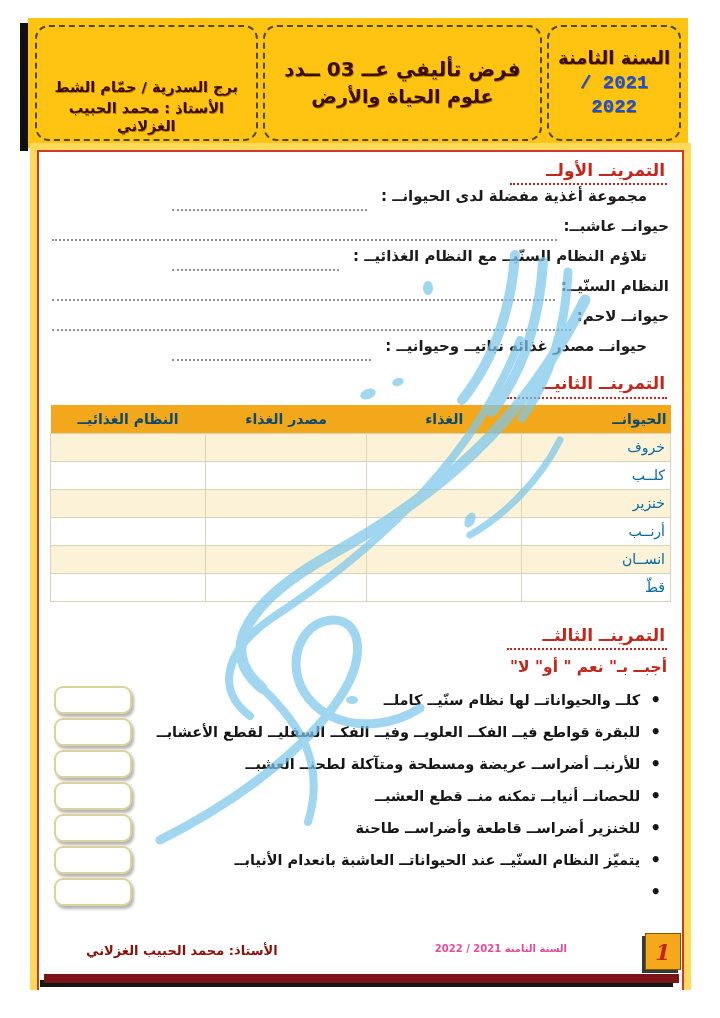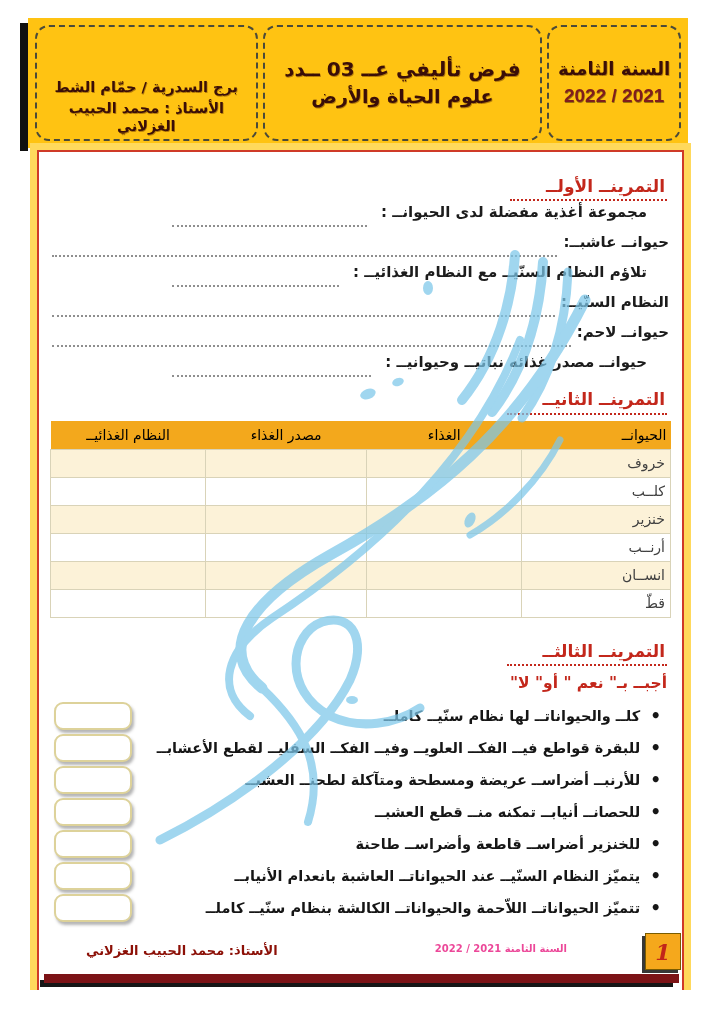--- a/index.html
+++ b/index.html
@@ -9,56 +9,56 @@
   
   .header-band{position:absolute;top:18px;left:28px;right:32px;height:130px;background:#ffc312;
     display:flex;flex-direction:row;gap:5px;padding:7px;box-sizing:border-box;}
   .header-band::after{content:"";position:absolute;left:-8px;top:5px;bottom:-3px;width:8px;background:#101010;}
   .hbox{border:2px dashed #4a4a3a;border-radius:14px;display:flex;flex-direction:column;
     justify-content:center;align-items:center;gap:3px;box-sizing:border-box;padding:2px 6px;}
   .hbox .l1,.hbox .l2{color:#3a0e08;font-weight:bold;text-align:center;
     text-shadow:0.7px 1px 0 rgba(90,40,0,.45);line-height:1.25;}
   .box-year{width:21%;}
   .box-year .l1{font-size:18px;}
-  .box-year .l2{font-family:Liberation Sans, sans-serif;font-size:19px;color:#7f1d1d;text-shadow:0.5px 0.5px 0 rgba(0,0,0,.4);}
+  .box-year .l2{font-family:Liberation Mono, monospace;font-size:19px;color:#1d4ed8;text-shadow:0.5px 0.5px 0 rgba(0,0,0,.4);}
   .box-title{width:44%;}
   .box-title .l1{font-size:20px;}
   .box-title .l2{font-size:19px;}
   .box-school{width:35%;}
   .box-school .l1{font-size:14.5px;margin-top:47px;}
   .box-school .l2{font-size:14.5px;}
 
   
   .content-frame{position:absolute;top:143px;left:30px;right:29px;bottom:28px;
     border:7px solid #ffd95c;border-bottom:none;background:#fff;box-sizing:border-box;}
   .content-frame::before{content:"";position:absolute;inset:0;border:2px solid #cf3a28;border-bottom:none;pointer-events:none;z-index:30;}
-  .inner{position:relative;padding:22px 13px 0 13px;height:100%;box-sizing:border-box;}
+  .inner{position:relative;padding:6px 13px 0 13px;height:100%;box-sizing:border-box;}
 
   .ex-title{display:inline-block;color:#c3271b;font-weight:bold;font-size:17px;
     border-bottom:2px dotted #c3271b;padding:0 2px 3px 36px;line-height:1.2;}
   .title-row{margin:4px 4px 2px;}
 
   .instr1{font-weight:bold;font-size:15px;color:#101010;margin:8px 4px 10px;}
 
   .fill-line{display:flex;align-items:baseline;height:30px;font-size:15px;font-weight:bold;color:#1c1c1c;}
   .fill-line .dots{flex:1;border-bottom:2px dotted #8f8f8f;height:2px;align-self:flex-end;margin-bottom:6px;}
   .fill-line.def{margin-right:24px;margin-left:122px;gap:8px;}
   .fill-line.term{margin-right:2px;margin-left:2px;}
   .fill-line .txt{white-space:nowrap;padding-left:6px;}
 
   
   .ex2-title-row{margin:6px 4px 2px;}
   table.animals{width:100%;border-collapse:collapse;table-layout:fixed;margin-top:6px;font-size:14px;}
-  table.animals thead th{background:#f3a81c;color:#000000;font-weight:normal;padding:4px 6px;border:0;height:20px;}
+  table.animals thead th{background:#f3a81c;color:#0c4a6e;font-weight:bold;padding:4px 6px;border:0;height:20px;}
   table.animals thead th.first{text-align:right;padding-right:4px;}
   table.animals thead th.mid{text-align:center;}
   table.animals tbody td{border:1px solid #d9d3b8;height:27px;padding:0 5px;}
   table.animals tbody tr.odd{background:#fcf2d8;}
   table.animals tbody tr.even{background:#ffffff;}
-  td.animal{text-align:right;font-weight:500;color:#404040;font-size:14px;}
+  td.animal{text-align:right;font-weight:500;color:#0369a1;font-size:14px;}
 
   
   .ex3-title-row{margin:23px 4px 0;}
   .instr3{color:#c3271b;font-weight:bold;font-size:15.5px;margin:8px 4px 10px;}
   .stmt-row{display:flex;align-items:center;justify-content:space-between;margin-bottom:4px;min-height:27px;}
   .stmt{display:flex;align-items:center;gap:10px;font-size:14.5px;font-weight:600;color:#161616;padding-right:10px;}
   .bullet{font-size:17px;line-height:1;}
   .ansbox{width:74px;height:24px;background:#fff;border:2px solid #ddd29a;border-radius:9px;
     box-shadow:2px 3px 3px rgba(90,90,90,.45);margin-left:4px;flex:0 0 auto;}
 
@@ -229,21 +229,20 @@
       <div class="stmt-row">
         <span class="stmt">
             <span class="bullet">•</span>
           <span>يتميّز النظام السنّيــ عند الحيواناتــ العاشبة بانعدام الأنيابــ</span>
           </span>
         <span class="ansbox"></span>
       </div>
       <div class="stmt-row">
         <span class="stmt">
             <span class="bullet">•</span>
-          <span>تتميّز الحيواناتــ اللاّحمة والحيواناتــ الكالشة بنظام سنّيــ كاملــ</span>
           </span>
         <span class="ansbox"></span>
       </div>
 
       <div class="footer">
         <div class="pagebox">1</div>
         <div class="f-year">السنة الثامنة  2021 / 2022</div>
         <div class="f-teacher">الأستاذ: محمد الحبيب الغزلاني</div>
         <div class="footer-bar"></div>
       </div>

